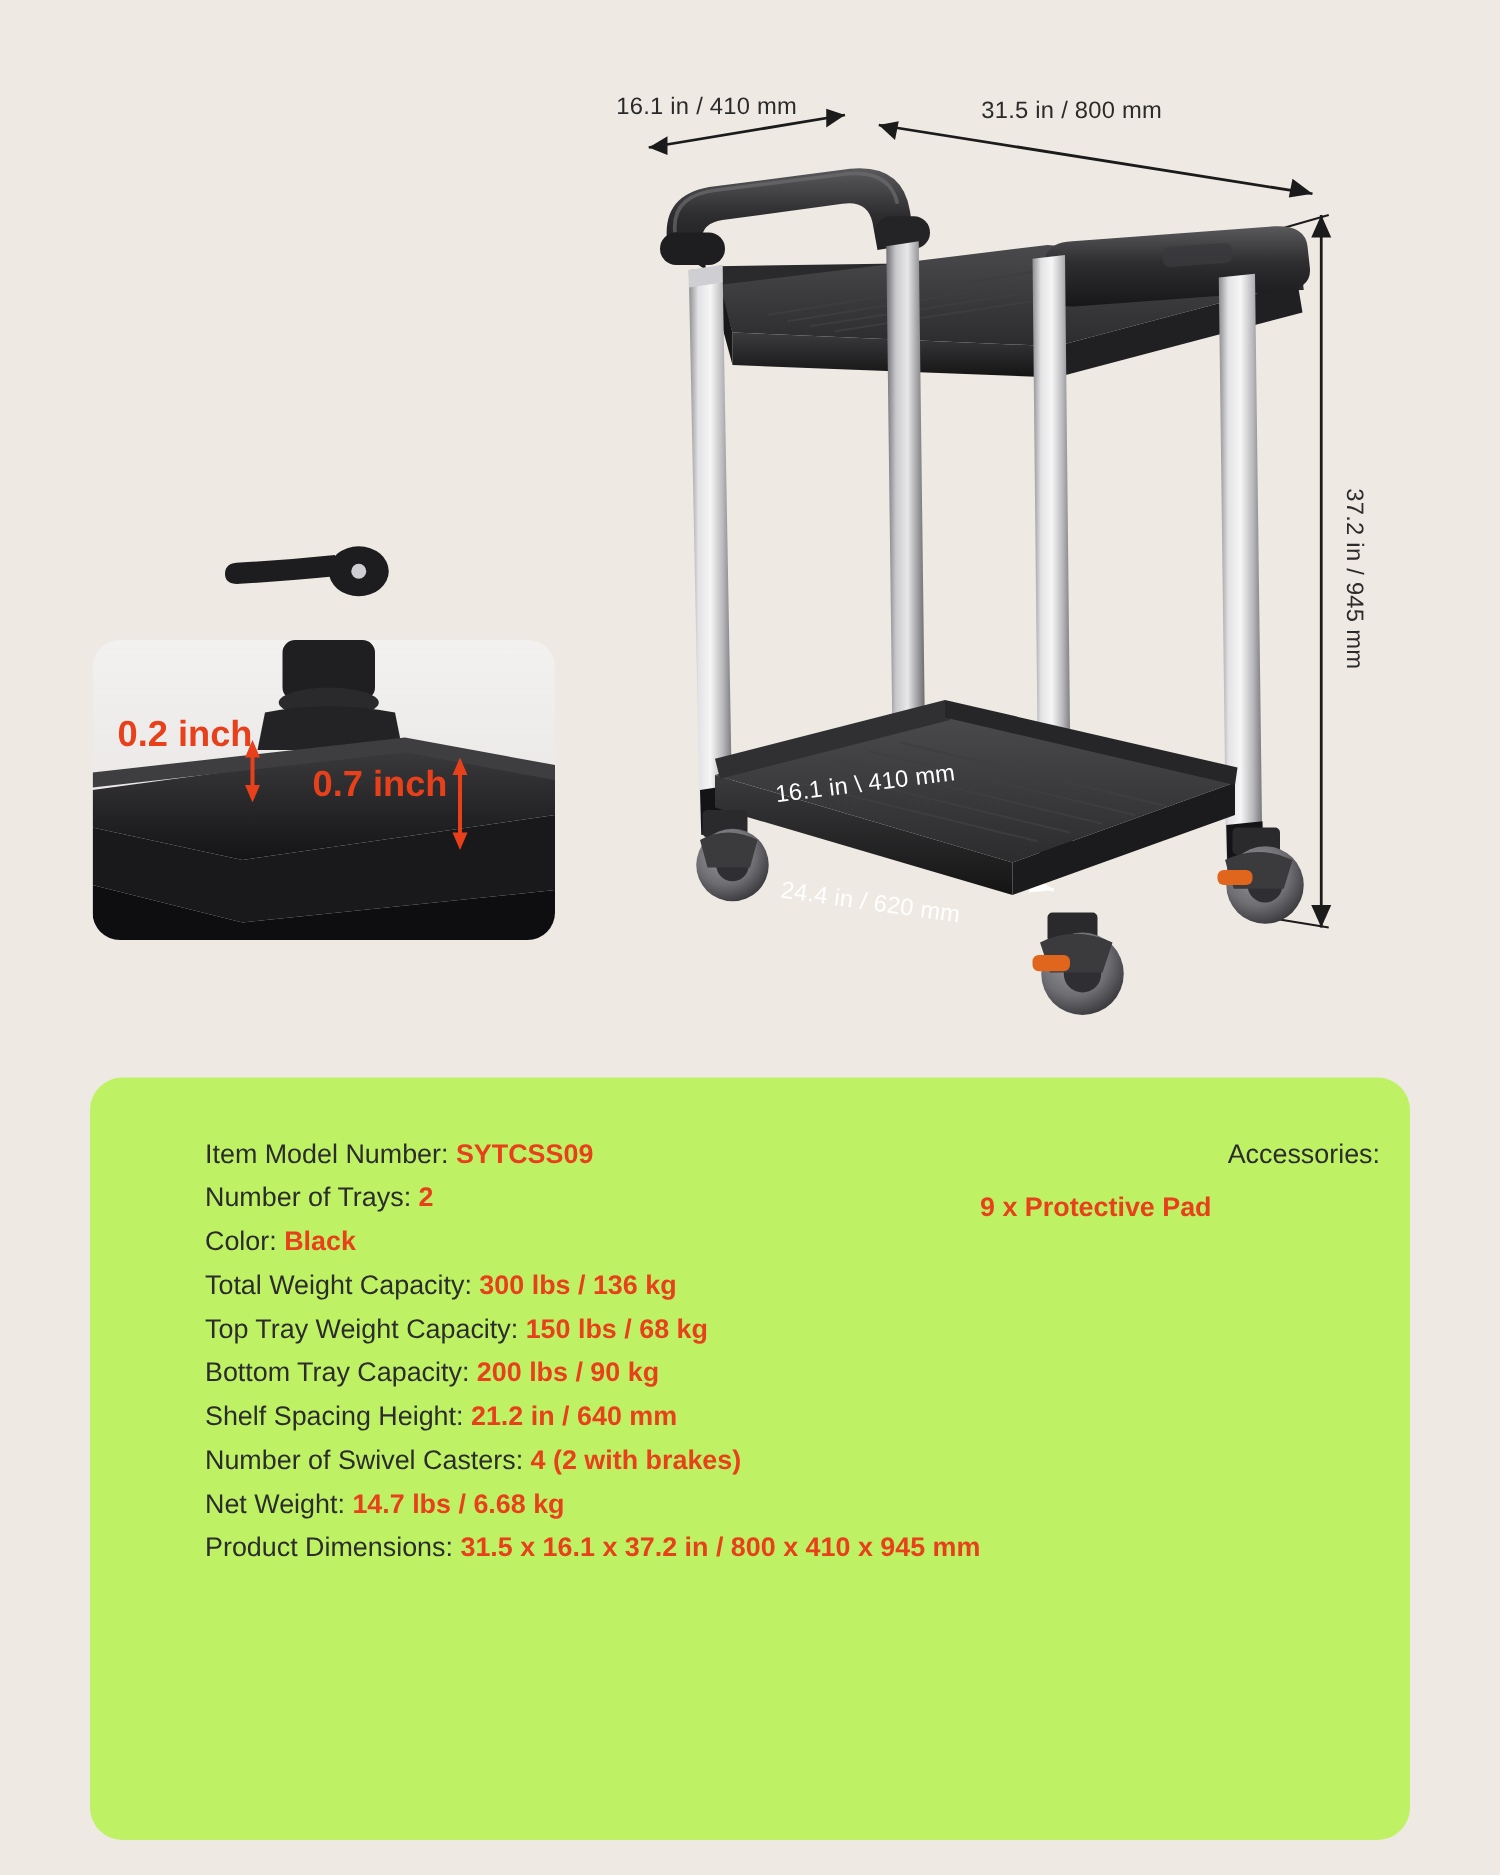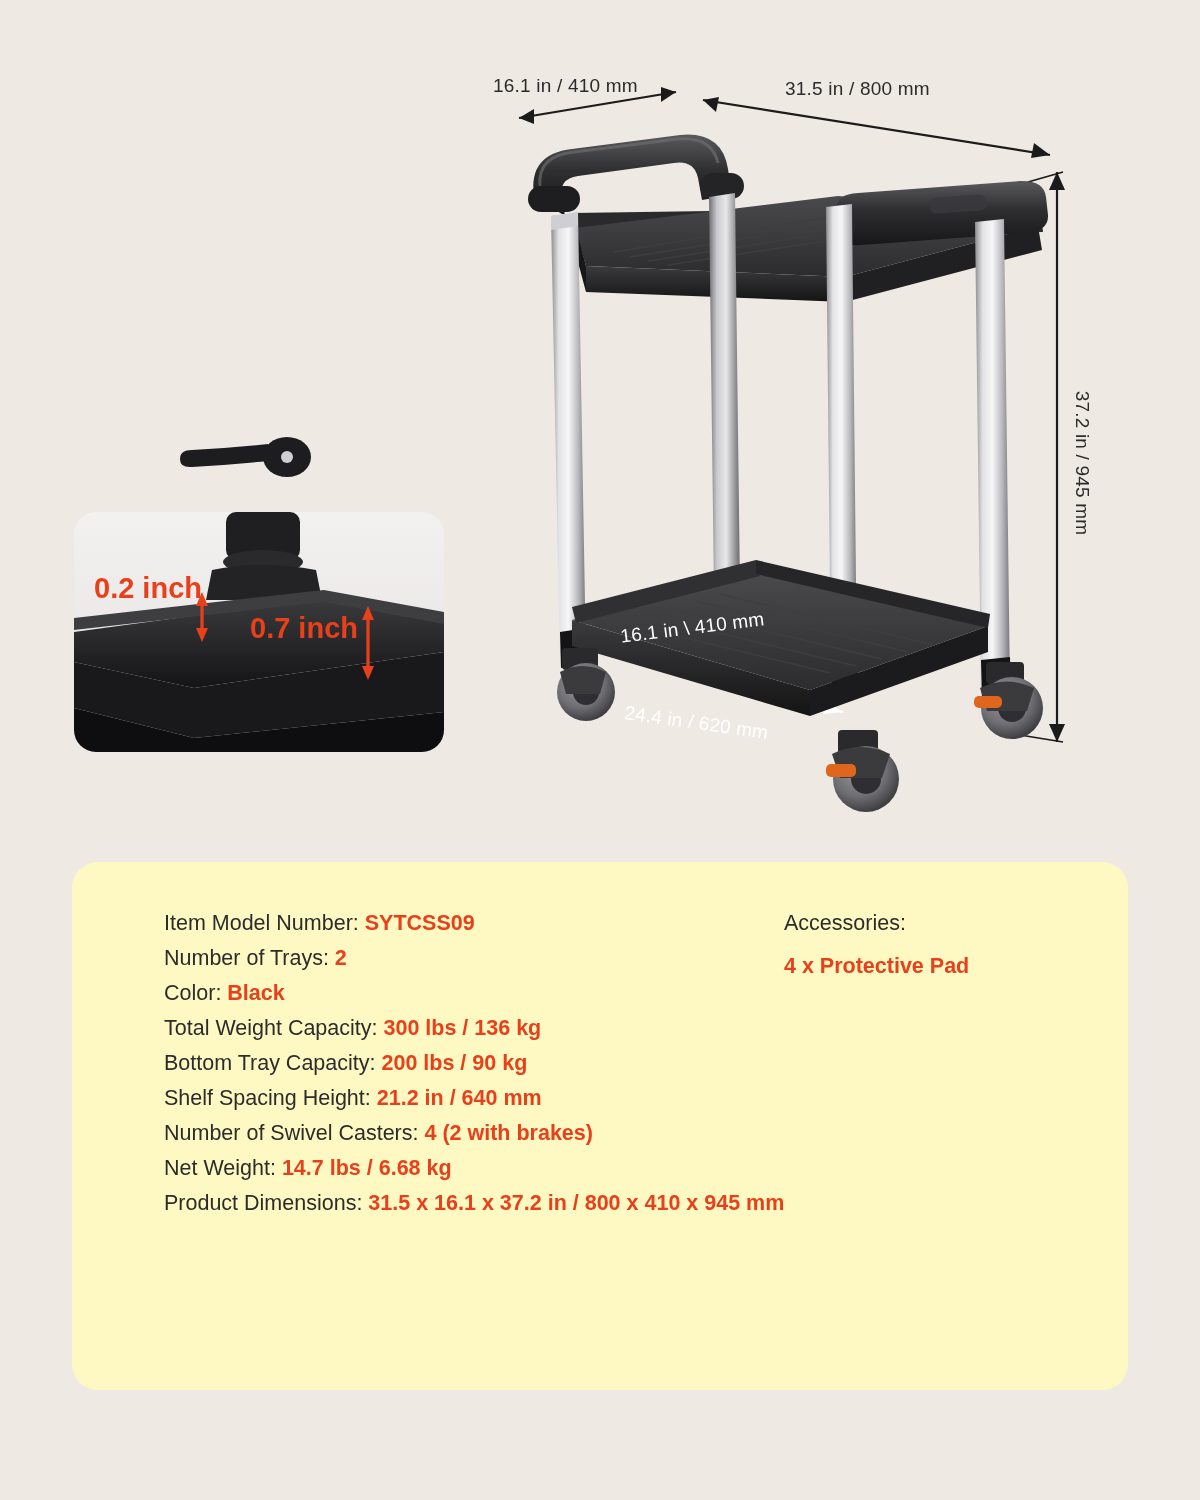--- a/index.html
+++ b/index.html
@@ -54,22 +54,22 @@
     font-weight: bold;
     white-space: nowrap;
   }
 
   
   #spec-card {
     position: absolute;
     left: 72px;
     top: 862px;
     width: 1056px;
-    height: 528px;
-    background: #fef9c3;
+    height: 610px;
+    background: #bef264;
     border-radius: 26px;
   }
   #spec-left {
     position: absolute;
     left: 92px;
     top: 44px;
     width: 600px;
   }
   #spec-right {
     position: absolute;
@@ -84,20 +84,21 @@
     white-space: nowrap;
   }
   .spec-val {
     color: #e8401b;
     font-weight: bold;
   }
   .acc-title {
     font-size: 21.5px;
     color: #2c2c2c;
     line-height: 35px;
+    text-align: right;
   }
   .acc-val {
     font-size: 21.5px;
     color: #e8401b;
     font-weight: bold;
     line-height: 35px;
     margin-top: 8px;
   }
 </style>
 </head>
@@ -318,34 +319,37 @@
     <div class="spec-row">
       <span>Number of Trays: </span><span class="spec-val">2</span>
     </div>
     <div class="spec-row">
       <span>Color: </span><span class="spec-val">Black</span>
     </div>
     <div class="spec-row">
       <span>Total Weight Capacity: </span><span class="spec-val">300 lbs / 136 kg</span>
     </div>
     <div class="spec-row">
+      <span>Top Tray Weight Capacity: </span><span class="spec-val">150 lbs / 68 kg</span>
+    </div>
+    <div class="spec-row">
       <span>Bottom Tray Capacity: </span><span class="spec-val">200 lbs / 90 kg</span>
     </div>
     <div class="spec-row">
       <span>Shelf Spacing Height: </span><span class="spec-val">21.2 in / 640 mm</span>
     </div>
     <div class="spec-row">
       <span>Number of Swivel Casters: </span><span class="spec-val">4 (2 with brakes)</span>
     </div>
     <div class="spec-row">
       <span>Net Weight: </span><span class="spec-val">14.7 lbs / 6.68 kg</span>
     </div>
     <div class="spec-row">
       <span>Product Dimensions: </span><span class="spec-val">31.5 x 16.1 x 37.2 in / 800 x 410 x 945 mm</span>
     </div>
   </div>
 
   <div id="spec-right">
     <div class="acc-title">Accessories:</div>
-    <div class="acc-val">4 x Protective Pad</div>
+    <div class="acc-val">9 x Protective Pad</div>
   </div>
 
 </div>
 
 </body></html>

